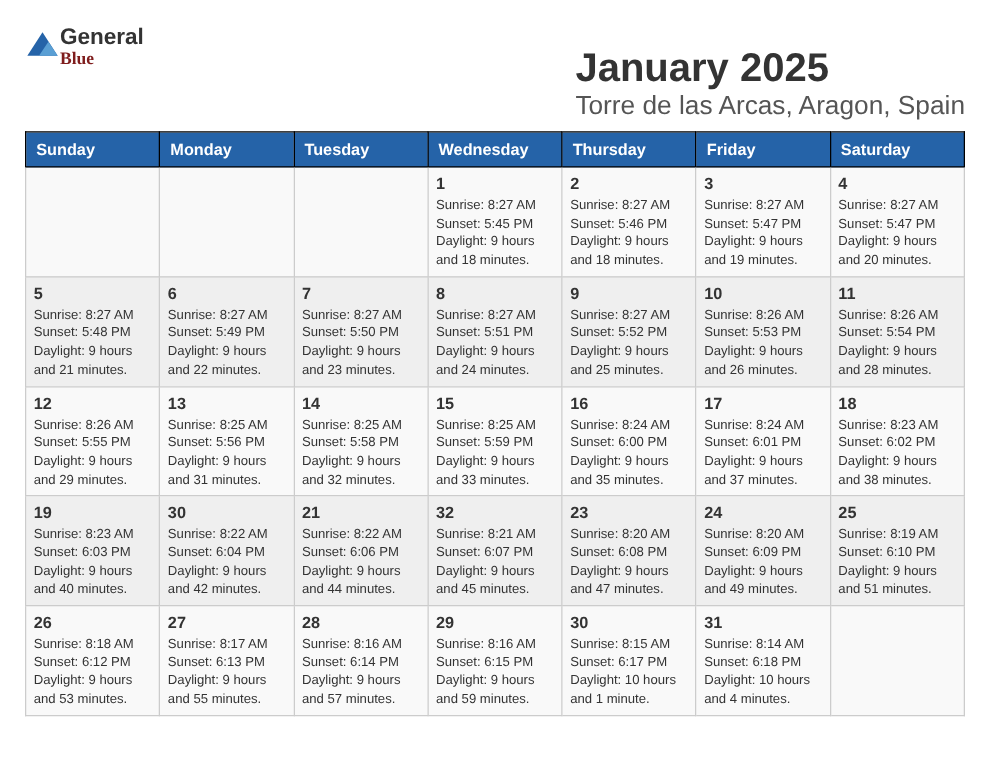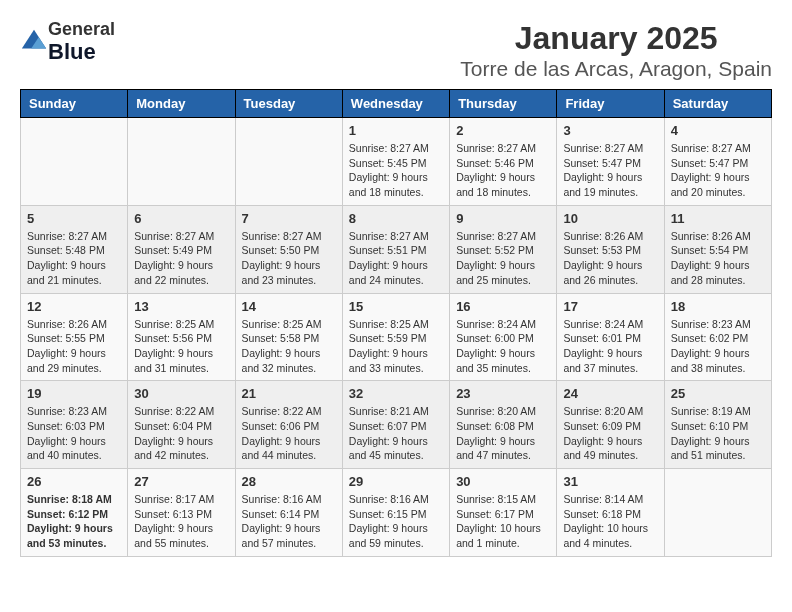--- a/index.html
+++ b/index.html
@@ -25,30 +25,32 @@
       display: flex;
       flex-direction: column;
       line-height: 1.1;
     }
     .logo-general {
       font-size: 18px;
       font-weight: bold;
       color: #333;
     }
     .logo-blue {
-      font-size: 22px;
-      font-weight: bold;
-      color: #0f172a;
+      font-size: 14px;
+      font-weight: bold;
+      color: #7f1d1d;
+      font-family: Liberation Serif, serif;
     }
     .logo-icon {
       width: 28px;
       height: 28px;
     }
     .title-block {
-      text-align: center;
+      text-align: left;
+      margin-top: 16px;
     }
     .calendar-title {
       font-size: 32px;
       font-weight: bold;
       color: #333;
     }
     .calendar-subtitle {
       font-size: 21px;
       color: #555;
     }
@@ -285,21 +287,21 @@
         <td>
           <span class="day-number">25</span>
           <div class="day-info" style="white-space: pre-line;">Sunrise: 8:19 AM
 Sunset: 6:10 PM
 Daylight: 9 hours and 51 minutes.</div>
         </td>
       </tr>
       <tr>
         <td>
           <span class="day-number">26</span>
-          <div class="day-info" style="white-space: pre-line; font-weight: bold;">Sunrise: 8:18 AM
+          <div class="day-info" style="white-space: pre-line;">Sunrise: 8:18 AM
 Sunset: 6:12 PM
 Daylight: 9 hours and 53 minutes.</div>
         </td>
         <td>
           <span class="day-number">27</span>
           <div class="day-info" style="white-space: pre-line;">Sunrise: 8:17 AM
 Sunset: 6:13 PM
 Daylight: 9 hours and 55 minutes.</div>
         </td>
         <td>

